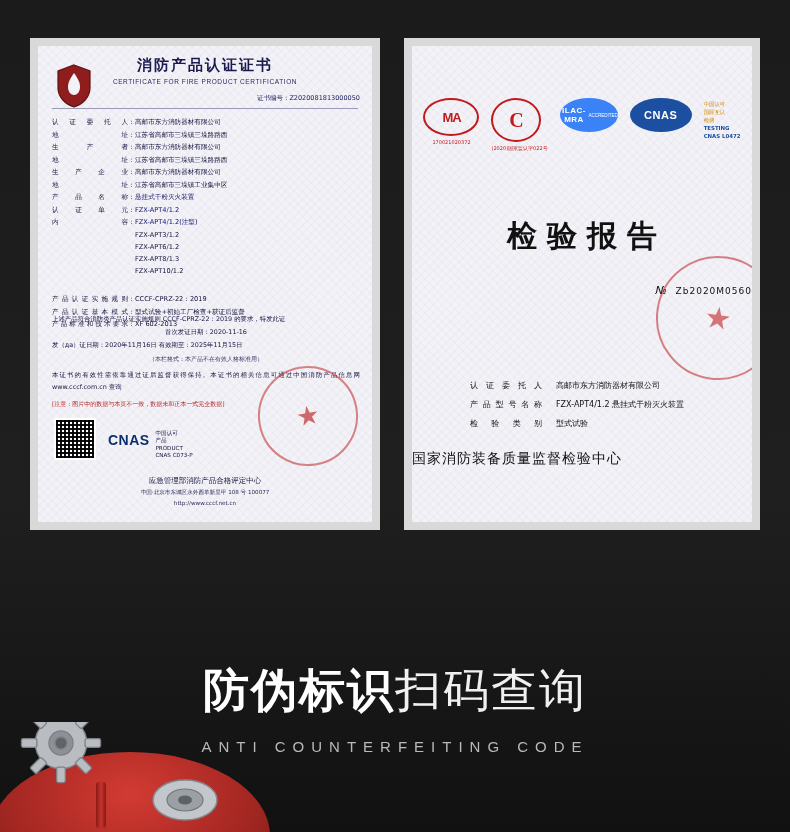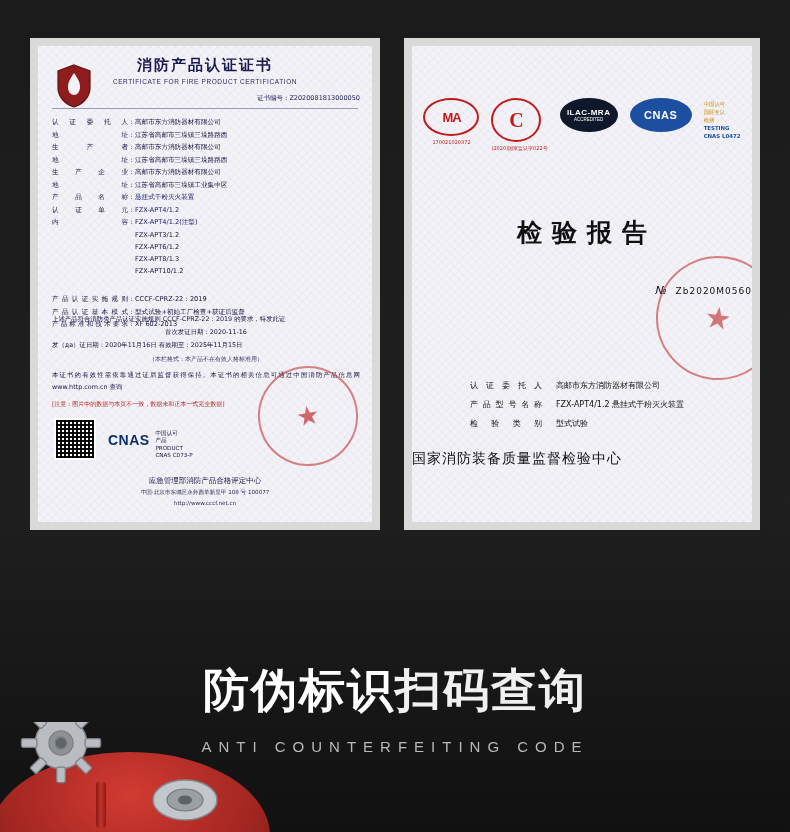--- a/index.html
+++ b/index.html
@@ -144,41 +144,41 @@
   }
   .ma-sub{font-size:5px;color:#c01a1a;margin-top:3px;font-family:"DejaVu Sans",sans-serif;}
   .cc-circle{
     width:46px;height:40px;border:2.5px solid #c01a1a;border-radius:50%;
     display:flex;align-items:center;justify-content:center;
     font-family:"Liberation Serif",serif;font-weight:bold;font-size:20px;color:#c01a1a;
   }
   .cc-sub{font-size:5px;color:#c01a1a;margin-top:3px;font-family:"DejaVu Sans",sans-serif;}
   .ilac{
     width:58px;height:34px;border-radius:50%;
-    background:#0f172a;color:#fff;display:flex;flex-direction:column;
+    background:#3b82f6;color:#fff;display:flex;flex-direction:row;
     align-items:center;justify-content:center;
     font-size:8px;font-weight:bold;font-family:"Liberation Sans",sans-serif;
     letter-spacing:.5px;
   }
   .ilac small{font-size:4.5px;font-weight:normal;letter-spacing:0;}
   .cnas2{
     width:62px;height:34px;border-radius:50%;
     background:#1d4fa0;color:#fff;display:flex;align-items:center;justify-content:center;
     font-size:11px;font-weight:bold;font-family:"Liberation Sans",sans-serif;letter-spacing:.5px;
   }
   .cn-text{
     font-family:"DejaVu Sans",sans-serif;font-size:5.4px;color:#d08a00;line-height:1.5;
     text-align:left;padding-top:2px;
   }
   .cn-text b{color:#1d4fa0;}
 
   .r-title{
     position:absolute;left:0;top:170px;width:100%;text-align:center;
     font-family:"DejaVu Sans",sans-serif;font-weight:bold;
-    font-size:25px;color:#111;letter-spacing:10px;text-indent:10px;
+    font-size:30px;color:#111;letter-spacing:10px;text-indent:10px;
   }
   .r-no{
     position:absolute;left:0;top:238px;width:100%;text-align:right;
     font-family:"DejaVu Sans",sans-serif;font-size:9px;color:#111;letter-spacing:1px;
   }
   .r-no .nn{font-size:11px;font-style:italic;}
 
   .r-fields{
     position:absolute;left:58px;top:330px;right:26px;
     font-family:"DejaVu Sans",sans-serif;font-size:8px;color:#111;line-height:2.4;
@@ -202,21 +202,21 @@
   }
 
   
   .banner{
     position:absolute;left:0;top:660px;width:100%;text-align:center;
   }
   .banner .line1{
     font-family:"DejaVu Sans",sans-serif;
     font-size:46px;color:#ffffff;font-weight:bold;letter-spacing:2px;
   }
-  .banner .line1 .thin{font-weight:bold;color:#f0f0f0;margin-top:8px;}
+  .banner .line1 .thin{font-weight:normal;color:#f0f0f0;margin-top:8px;}
   .banner .line2{
     margin-top:16px;
     font-family:"Liberation Sans",sans-serif;
     font-size:15px;color:#b9b9b9;letter-spacing:7px;
   }
 
   
   .photo{
     position:absolute;left:0;bottom:0;width:300px;height:110px;overflow:hidden;
   }
@@ -330,21 +330,21 @@
               <span class="flabel">产品标准和技术要求</span>
               <span class="fcolon">：</span>
               <span class="fval">XF 602-2013</span>
             </div>
         </div>
 
         <div class="para" style="top:268px">上述产品符合消防类产品认证实施规则 CCCF-CPRZ-22：2019 的要求，特发此证</div>
         <div class="para" style="top:281px;text-align:center">首次发证日期：2020-11-16</div>
         <div class="para" style="top:294px">发（да）证日期：2020年11月16日   有效期至：2025年11月15日</div>
         <div class="para tiny" style="top:307px;text-align:center;color:#3a3a66">（本栏格式：本产品不在有效人格标准用）</div>
-        <div class="para" style="top:324px">本证书的有效性需依靠通过证后监督获得保持。本证书的相关信息可通过中国消防产品信息网 www.http.com.cn 查询</div>
+        <div class="para" style="top:324px">本证书的有效性需依靠通过证后监督获得保持。本证书的相关信息可通过中国消防产品信息网 www.cccf.com.cn 查询</div>
         <div class="para tiny red" style="top:352px">[注意：图片中的数据与本页不一致，数据未和正本一式完全数据]</div>
 
         <div class="qr">
             <i></i>
           </div>
 
         <div class="cnas">
           <span class="cnas-logo">CNAS</span>
           <span class="cnas-right">
             <span>中国认可</span><br>

